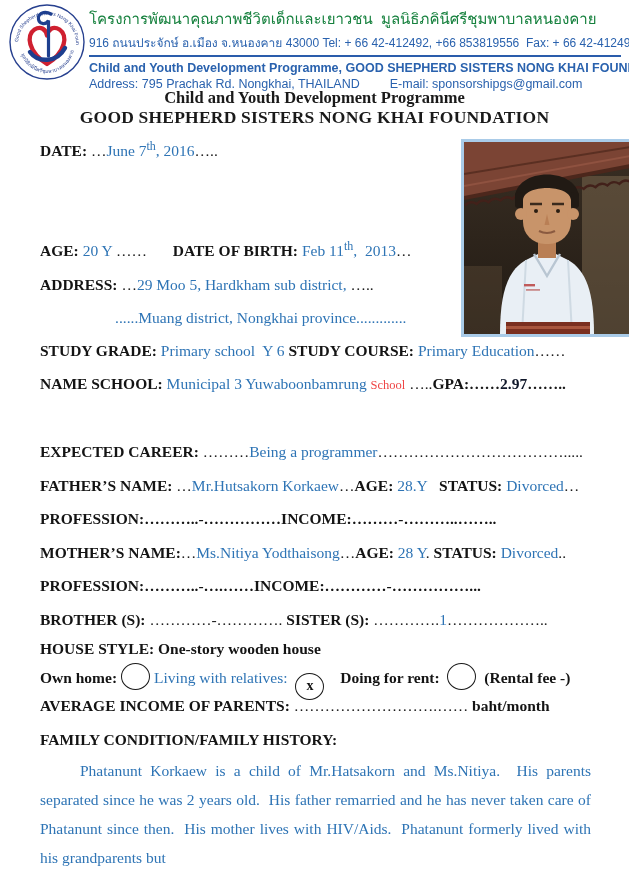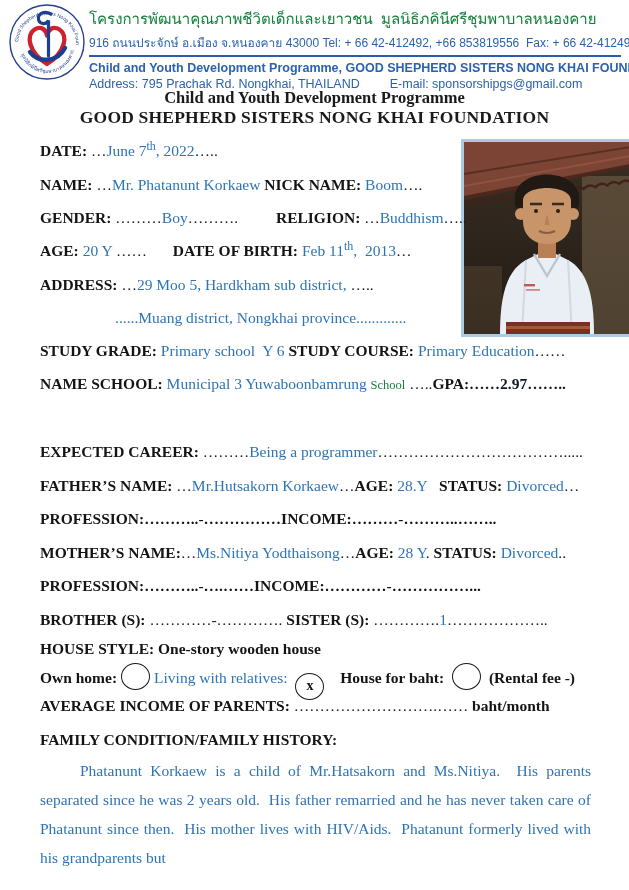--- a/index.html
+++ b/index.html
@@ -26,21 +26,21 @@
   .photo svg{display:block;}
   
   .row{position:absolute;left:40px;width:560px;white-space:nowrap;
        font-size:15.5px;line-height:20px;}
   .lb{font-weight:bold;color:#141414;}
   .pl{color:#141414;font-weight:bold;}
   .dt{color:#1a1a1a;}
   .dtb{color:#1a1a1a;font-weight:bold;}
   .vl{color:#2e74b5;}
   .vlb{color:#0f172a;font-weight:bold;}
-  .vl-sm{color:#15803d;font-size:12.5px;}
+  .vl-sm{color:#ef4444;font-size:12.5px;}
   sup{font-size:12px;vertical-align:super;line-height:0;}
   .ml34{margin-left:34px;} .ml22{margin-left:22px;} .ml8{margin-left:8px;}
   .indent{left:115px;}
   .circle{display:inline-block;width:27px;height:25px;border:1.6px solid #1a1a1a;
           border-radius:50%;vertical-align:-7px;text-align:center;line-height:24px;
           font-weight:bold;font-size:14px;color:#141414;margin:0 4px 0 4px;}
   .para{position:absolute;left:40px;top:756px;width:551px;font-size:15.5px;
         line-height:29px;color:#2e74b5;text-align:justify;text-indent:40px;
         white-space:normal;}
 </style>
@@ -112,36 +112,24 @@
         <path d="M83,72 l-2.5,11 h5 z" fill="#b97f55"></path>
         <path d="M75,89 q8,4 16,0" stroke="#8a5a40" stroke-width="2.2" fill="none"></path>
         <rect x="42" y="180" width="84" height="12" fill="#7a2f20"></rect>
         <rect x="42" y="184" width="84" height="3" fill="#a8553d"></rect>
       </g>
     </svg>
   </div>
 
   <div class="row" style="top:141px">
     <span class="lb">DATE:</span>
-    <span class="dt">…</span><span class="vl">June 7</span><sup class="vl">th</sup><span class="vl">, 2022</span><span class="dt">…..</span>
-  </div>
-
-  <div class="row" style="top:175px">
-    <span class="lb">NAME:</span>
-    <span class="dt">…</span><span class="vl">Mr. Phatanunt Korkaew</span>
-    <span class="lb">NICK NAME:</span>
-    <span class="vl">Boom</span><span class="dt">….</span>
-  </div>
-
-  <div class="row" style="top:208px">
-    <span class="lb">GENDER:</span>
-    <span class="dt">………</span><span class="vl">Boy</span><span class="dt">……….</span>
-    <span class="lb ml34">RELIGION:</span>
-    <span class="dt">…</span><span class="vl">Buddhism</span><span class="dt">…..</span>
-  </div>
+    <span class="dt">…</span><span class="vl">June 7</span><sup class="vl">th</sup><span class="vl">, 2016</span><span class="dt">…..</span>
+  </div>
+
+
 
   <div class="row" style="top:241px">
     <span class="lb">AGE:</span>
     <span class="vl">20 Y</span>
     <span class="dt">……</span>
     <span class="lb ml22">DATE OF BIRTH:</span>
     <span class="vl">Feb 11</span><sup class="vl">th</sup><span class="vl">,&nbsp; 2013</span><span class="dt">…</span>
   </div>
 
   <div class="row" style="top:275px">
@@ -204,21 +192,21 @@
   </div>
 
   <div class="row" style="top:639px">
     <span class="lb">HOUSE STYLE:</span>
     <span class="pl">One-story wooden house</span>
   </div>
 
   <div class="row" style="top:663px">
     <span class="pl">Own home:</span><span class="circle"></span><span class="vl">Living with relatives:</span>
     <span class="circle">x</span>
-    <span class="pl ml8">House for baht:</span>
+    <span class="pl ml8">Doing for rent:</span>
     <span class="circle"></span>
     <span class="pl">(Rental fee -)</span>
   </div>
 
   <div class="row" style="top:696px">
     <span class="lb">AVERAGE INCOME OF PARENTS:</span>
     <span class="dt">……………………….……</span>
     <span class="pl">baht/month</span>
   </div>
 

